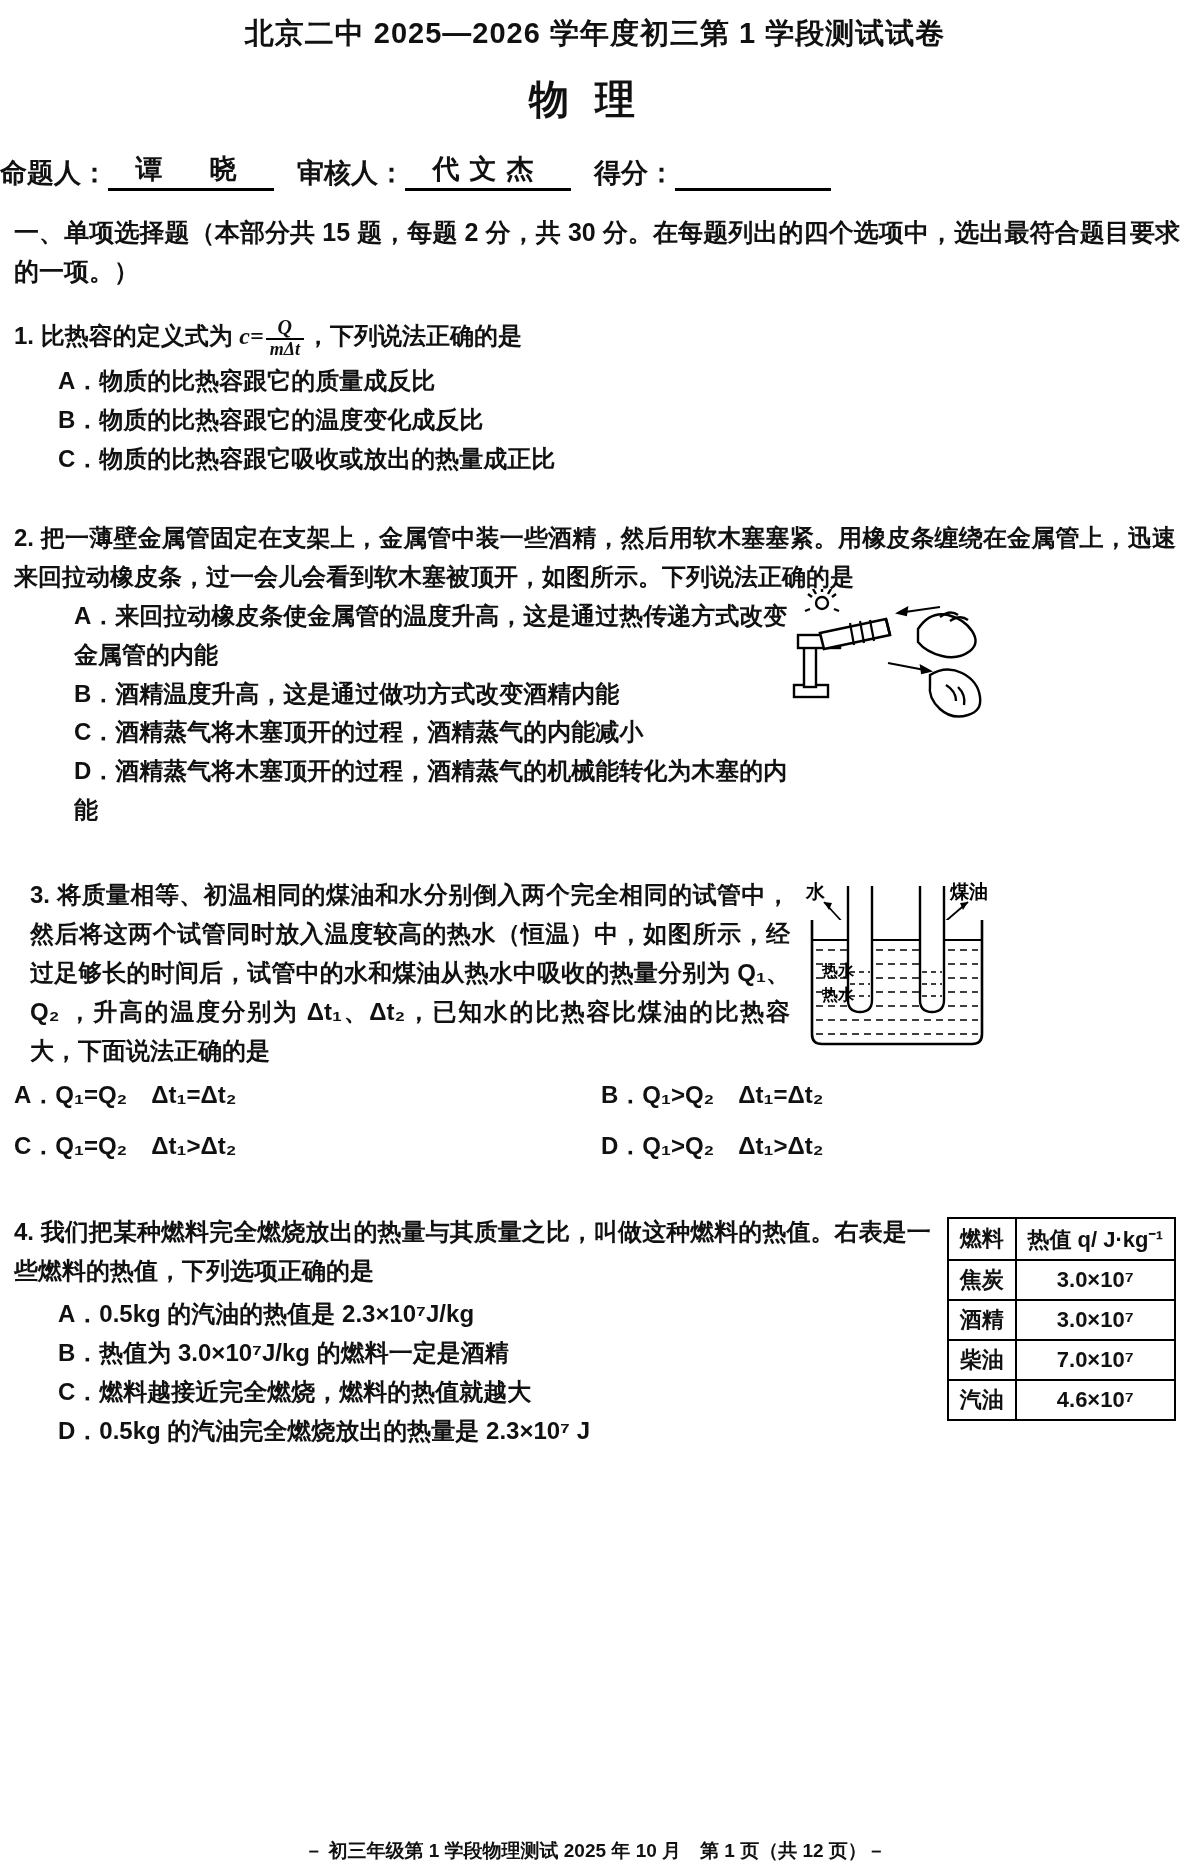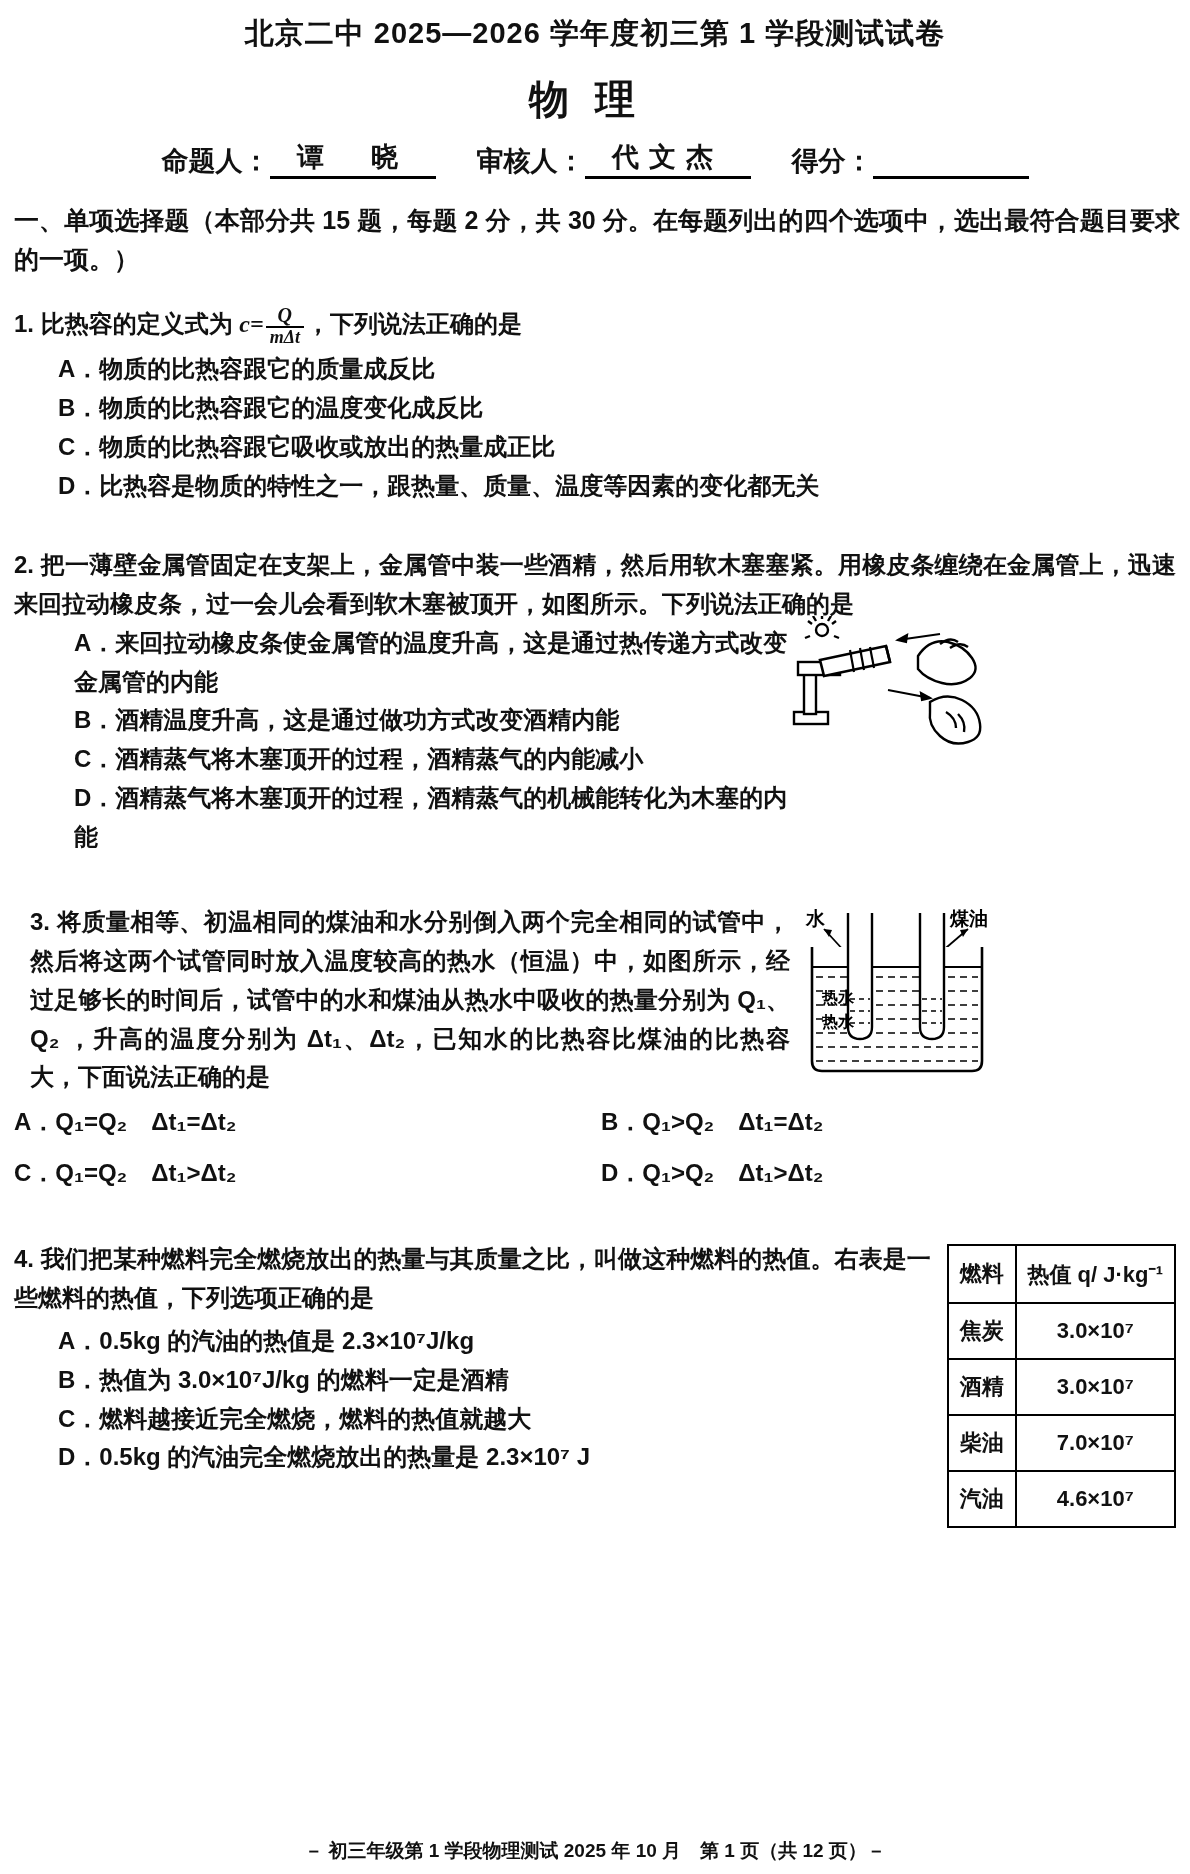--- a/index.html
+++ b/index.html
@@ -25,27 +25,26 @@
   .subject {
     text-align:center;
     font-family:"Liberation Sans", sans-serif;
     font-weight:bold;
     font-size:40px;
     letter-spacing:26px;
     margin-top:18px;
   }
   .meta-row {
     display:flex;
-    justify-content:center;
     align-items:flex-end;
-    gap:41px;
+    gap:23px;
     font-family:"Liberation Sans", sans-serif;
     font-weight:bold;
     font-size:27px;
-    margin-top:12px;
+    margin-top:24px;
   }
   .meta-item { display:flex; align-items:flex-end; }
   .meta-label { white-space:nowrap; }
   .meta-value {
     border-bottom:3px solid #000;
     min-width:150px;
     text-align:center;
     padding:0 8px 1px 8px;
     letter-spacing:10px;
     white-space:nowrap;
@@ -125,21 +124,21 @@
   .fuel-table {
     border-collapse:collapse;
     font-family:"Liberation Sans", sans-serif;
     font-weight:bold;
     font-size:22px;
     margin-top:4px;
   }
   .fuel-table th, .fuel-table td {
     border:2px solid #000;
     text-align:center;
-    padding:12px 10px;
+    padding:4px 10px;
     white-space:nowrap;
   }
   .fuel-table th:first-child, .fuel-table td:first-child { width:92px; }
   .fuel-table th:last-child, .fuel-table td:last-child { width:180px; }
 
   
   .footer {
     position:absolute;
     left:0; right:0;
     bottom:24px;
@@ -181,21 +180,20 @@
   <div class="q" style="margin-top:26px;">
     <div class="q-stem">
       <span>1.</span>
       <span>比热容的定义式为</span>
       <span class="formula-c">c=</span><span class="frac"><span class="num">Q</span><span class="den">mΔt</span></span><span>，下列说法正确的是</span>
     </div>
     <div class="opts">
       <div class="opt">A．物质的比热容跟它的质量成反比</div>
       <div class="opt">B．物质的比热容跟它的温度变化成反比</div>
       <div class="opt">C．物质的比热容跟它吸收或放出的热量成正比</div>
-      <div class="opt">D．比热容是物质的特性之一，跟热量、质量、温度等因素的变化都无关</div>
     </div>
   </div>
 
   <div class="q" style="margin-top:40px;">
     <div class="q-stem">
       <span>2.</span>
       <span>把一薄壁金属管固定在支架上，金属管中装一些酒精，然后用软木塞塞紧。用橡皮条缠绕在金属管上，迅速来回拉动橡皮条，过一会儿会看到软木塞被顶开，如图所示。下列说法正确的是</span>
     </div>
 
     <div class="row-with-fig">

